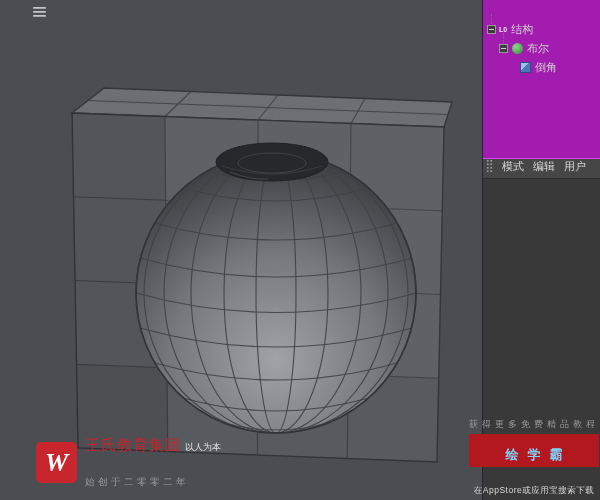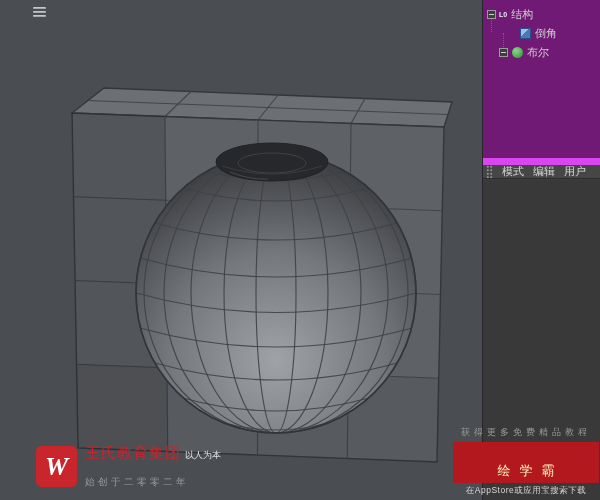--- a/index.html
+++ b/index.html
@@ -8,52 +8,52 @@
   .stage{position:relative;width:600px;height:500px;overflow:hidden;background:var(--viewport-bg,#4a4d52)}
   .scene{position:absolute;left:0;top:0;display:block}
   .vp-bg{fill:var(--viewport-bg,#4a4d52)}
   .cube-top{fill:var(--cube-top,#6c6f74)}
   .cube-front{fill:var(--cube-front,#5e6166)}
   .edge{stroke:#34363b;stroke-width:1.4}
   .wire line,.wire path,.wire ellipse{stroke:var(--wire,#3f4145);stroke-width:1.15;fill:none;opacity:.9}
   .vp-menu rect{fill:#c5c7c9}
 
   .right-panel{position:absolute;left:482px;top:0;width:118px;height:500px;background:var(--panel-bg,#3c3c3c);border-left:1px solid #26262a}
-  .om-tree{position:relative;height:158px;background:#701a75;padding-top:5px;overflow:hidden}
+  .om-tree{position:relative;height:158px;background:#a21caf;padding-top:20px;overflow:hidden}
   .om-row{display:flex;align-items:center;height:19px;font-size:11px;color:#cfcfcf;white-space:nowrap}
   .om-header{padding-left:4px}
   .indent1{padding-left:16px}
   .indent2{padding-left:33px}
   .om-label{margin-left:4px}
   .expander{width:9px;height:9px;border:1px solid #9a9a9a;position:relative;display:inline-block;background:#3d3d3d;flex:0 0 auto}
   .expander::after{content:"";position:absolute;left:1px;right:1px;top:3px;border-top:1px solid #d2d2d2}
   .badge-l0{font-size:7px;font-weight:bold;color:#ececec;margin-left:3px}
   .icon-bool{width:11px;height:11px;border-radius:50%;margin-left:4px;background:radial-gradient(circle at 35% 32%,#8fd48f,#2e8f2e);display:inline-block;flex:0 0 auto}
   .icon-cube{width:11px;height:11px;margin-left:4px;background:linear-gradient(135deg,#9fc1e8 0 40%,#4a79b8 40% 100%);border:1px solid #2d4f86;display:inline-block;flex:0 0 auto}
   .conn{position:absolute;border-left:1px dotted #909090;opacity:.55;width:0}
   .conn-1{left:8px;top:14px;height:18px}
   .conn-2{left:20px;top:33px;height:18px}
 
-  .tab-bar{position:absolute;left:0;top:158px;width:118px;height:21px;background:var(--tabbar-bg,#464646);border-top:7px solid #d946ef;border-bottom:1px solid #2c2c2c;display:flex;align-items:center;gap:9px;padding-left:3px;font-size:11px;color:#d8d8d8;overflow:hidden}
+  .tab-bar{position:absolute;left:0;top:158px;width:118px;height:21px;background:var(--tabbar-bg,#464646);border-top:1px solid #d946ef;border-bottom:1px solid #2c2c2c;display:flex;align-items:flex-start;gap:9px;padding-left:3px;font-size:11px;color:#d8d8d8;overflow:hidden}
   .grip{width:7px;height:13px;background-image:radial-gradient(circle,#9a9a9a 0.8px,transparent 1px);background-size:3.5px 3.5px;flex:0 0 auto}
   .attr-area{position:absolute;left:0;top:180px;width:118px;height:320px;background:var(--panel-lower,#393939)}
 
-  .promo{position:absolute;right:1px;bottom:3px;width:146px;text-align:center;z-index:5}
+  .promo{position:absolute;right:1px;bottom:3px;width:130px;text-align:center;z-index:5}
   .promo-line1{font-size:9px;color:#989898;letter-spacing:4px;white-space:nowrap;overflow:hidden}
-  .promo-app{margin-top:3px;background:var(--promo-red,#b2181d);color:#fef9c3;font-size:13px;font-weight:normal;letter-spacing:9px;padding:20px 0 3px 9px;white-space:nowrap}
-  .promo-line2{margin-top:2px;font-size:8.5px;color:#dadada;white-space:nowrap;letter-spacing:.5px}
+  .promo-app{margin-top:3px;background:var(--promo-red,#b2181d);color:#7dd3fc;font-size:13px;font-weight:bold;letter-spacing:9px;padding:12px 0 3px 9px;white-space:nowrap}
+  .promo-line2{margin-top:18px;font-size:8.5px;color:#dadada;white-space:nowrap;letter-spacing:.5px}
 
   .branding{position:absolute;left:36px;bottom:11px;display:flex;align-items:center;z-index:5}
   .logo{width:41px;height:41px;background:var(--brand-red,#c8252c);border-radius:5px;display:flex;align-items:center;justify-content:center}
   .logo-w{font-family:"Liberation Serif","DejaVu Serif",serif;font-style:italic;font-weight:bold;font-size:26px;color:#fff;line-height:1}
   .brand-text{margin-left:8px}
   .brand-row{display:flex;align-items:baseline}
   .company{font-size:15px;font-weight:normal;color:var(--brand-red,#c8252c);letter-spacing:1px;white-space:nowrap}
   .slogan{font-size:9px;color:#e6e6e6;margin-left:4px;white-space:nowrap}
-  .founded{font-size:9.5px;color:#9c9c9c;letter-spacing:3.5px;margin-top:13px;white-space:nowrap}
+  .founded{font-size:9.5px;color:#9c9c9c;letter-spacing:3.5px;margin-top:21px;white-space:nowrap}
 </style>
 </head>
 <body>
 
 <div class="stage">
 
   <svg class="scene" width="482" height="500" viewBox="0 0 482 500">
     <defs>
       <radialGradient id="gSphere" cx="0.5" cy="0.74" r="0.85">
         <stop offset="0" stop-color="#9fa2a7"></stop>
@@ -135,29 +135,29 @@
     <div class="om-tree">
       <div class="conn conn-1"></div>
       <div class="conn conn-2"></div>
 
       <div class="om-row om-header">
         <span class="expander"></span>
         <span class="badge-l0">L0</span>
         <span class="om-label">结构</span>
       </div>
 
-      <div class="om-row indent2">
-        <span class="icon-cube"></span>
-        <span class="om-label">倒角</span>
-      </div>
-
       <div class="om-row indent1">
         <span class="expander"></span>
         <span class="icon-bool"></span>
         <span class="om-label">布尔</span>
+      </div>
+
+      <div class="om-row indent2">
+        <span class="icon-cube"></span>
+        <span class="om-label">倒角</span>
       </div>
     </div>
 
     <div class="tab-bar">
       <span class="grip"></span>
       <span class="tab">模式</span>
       <span class="tab">编辑</span>
       <span class="tab">用户</span>
     </div>
 

